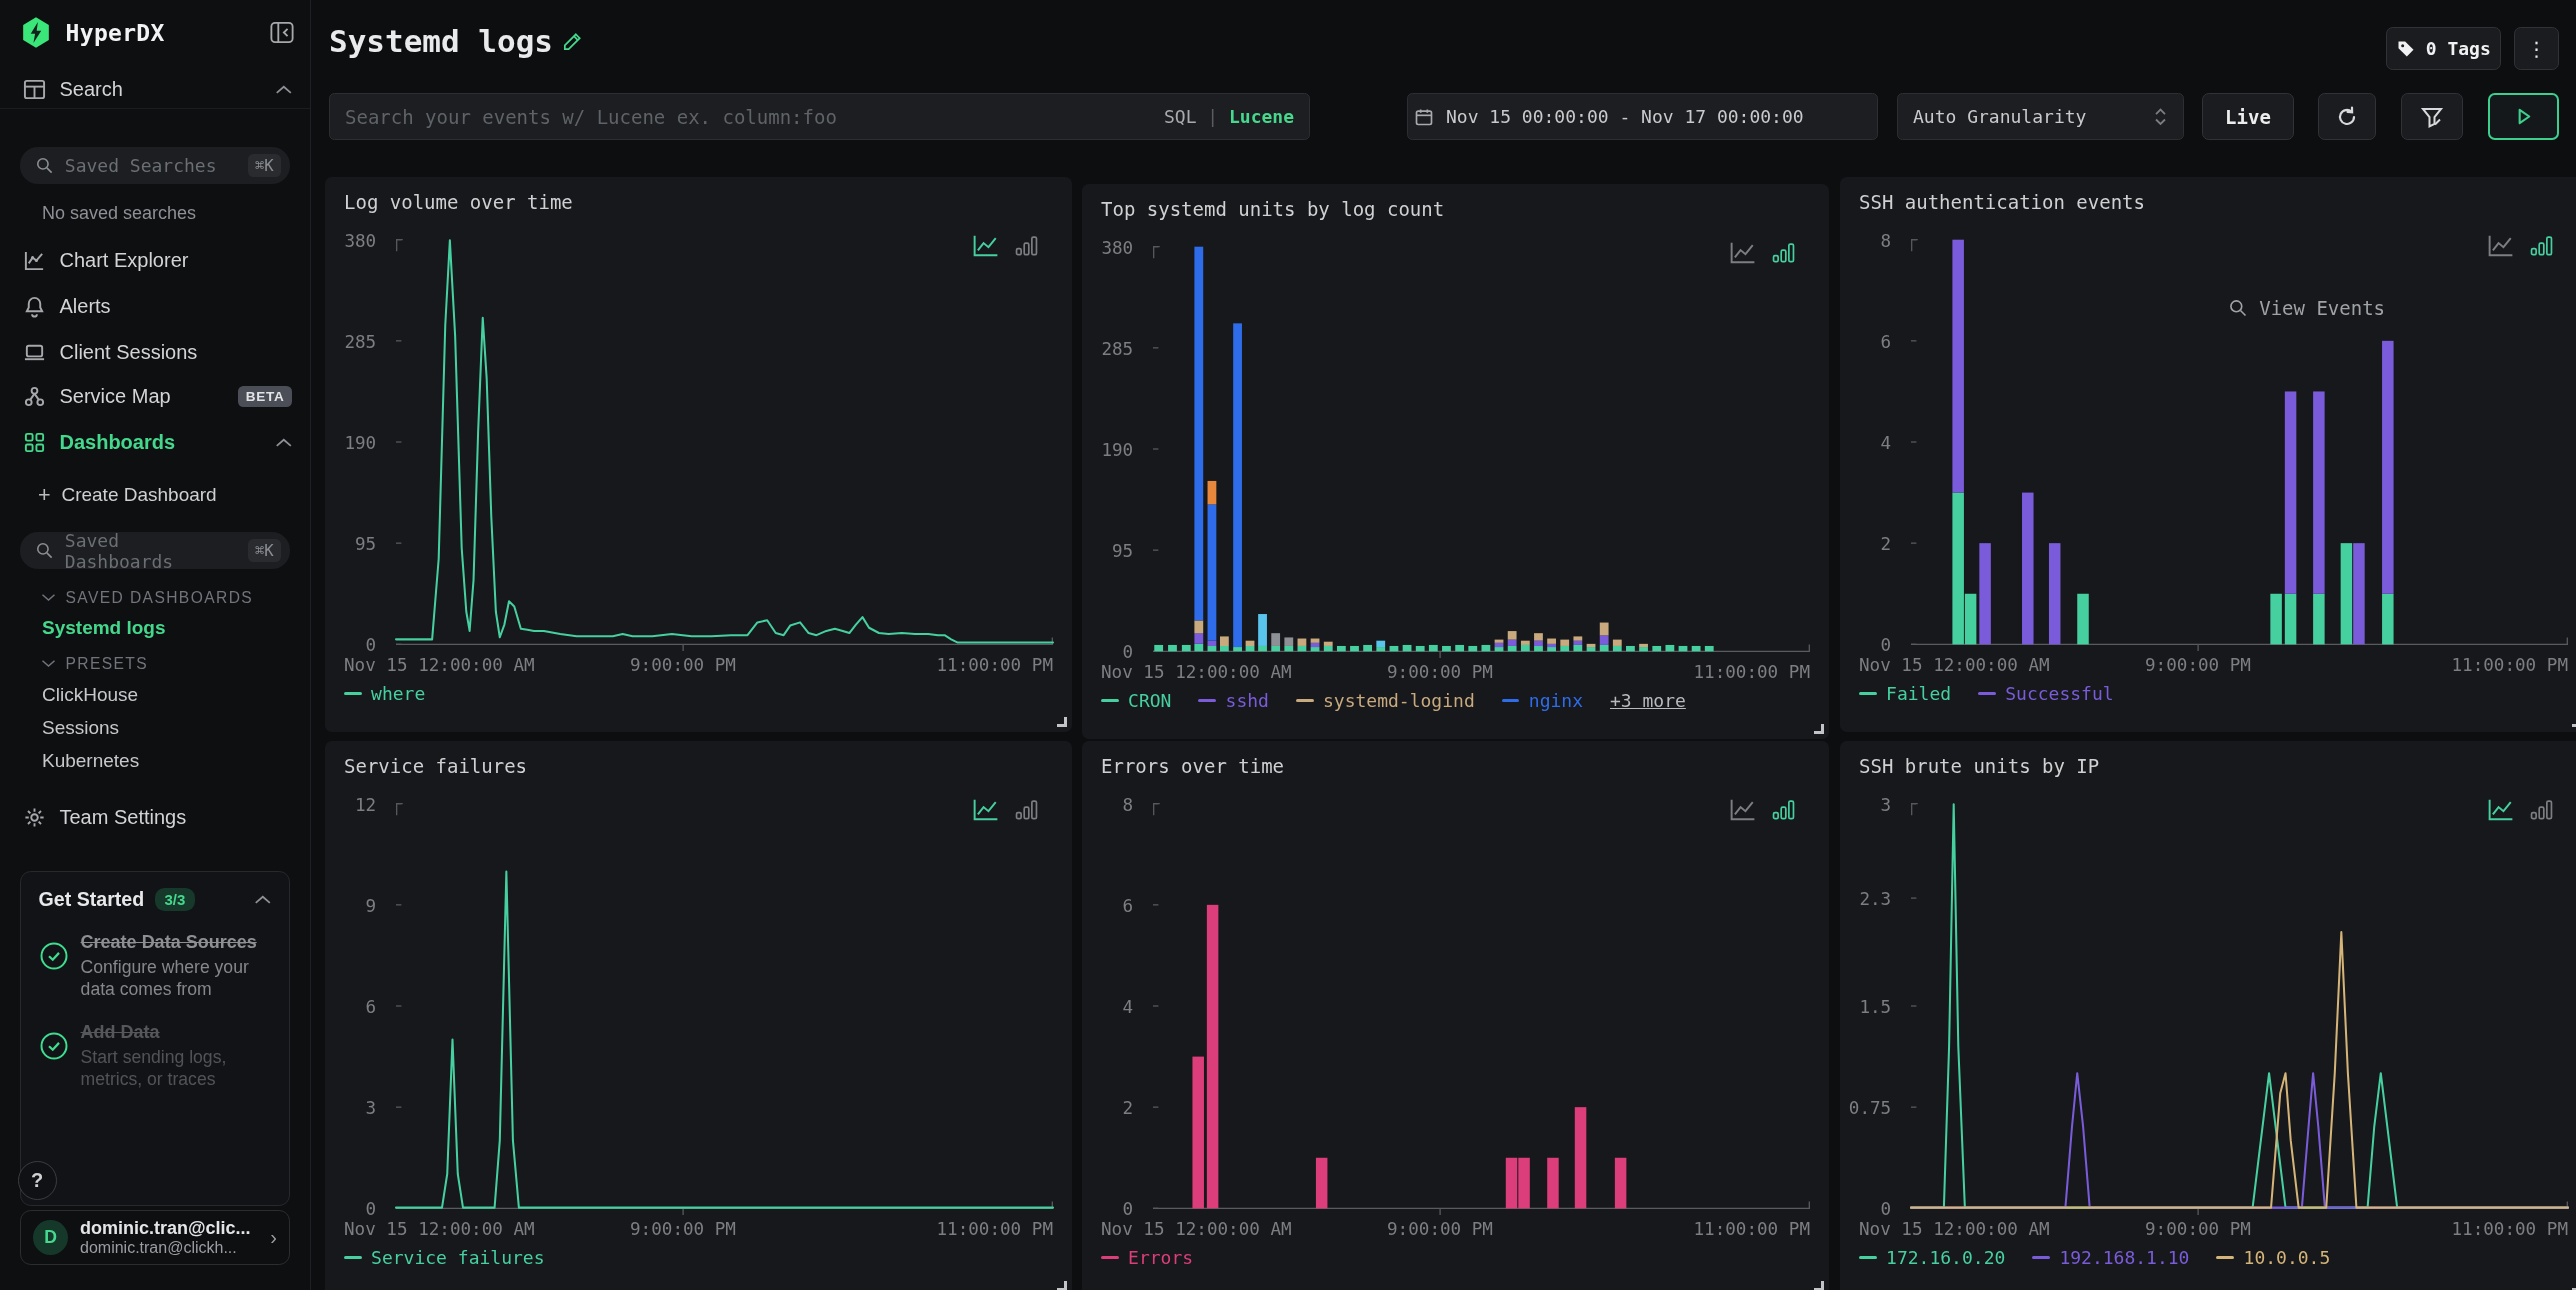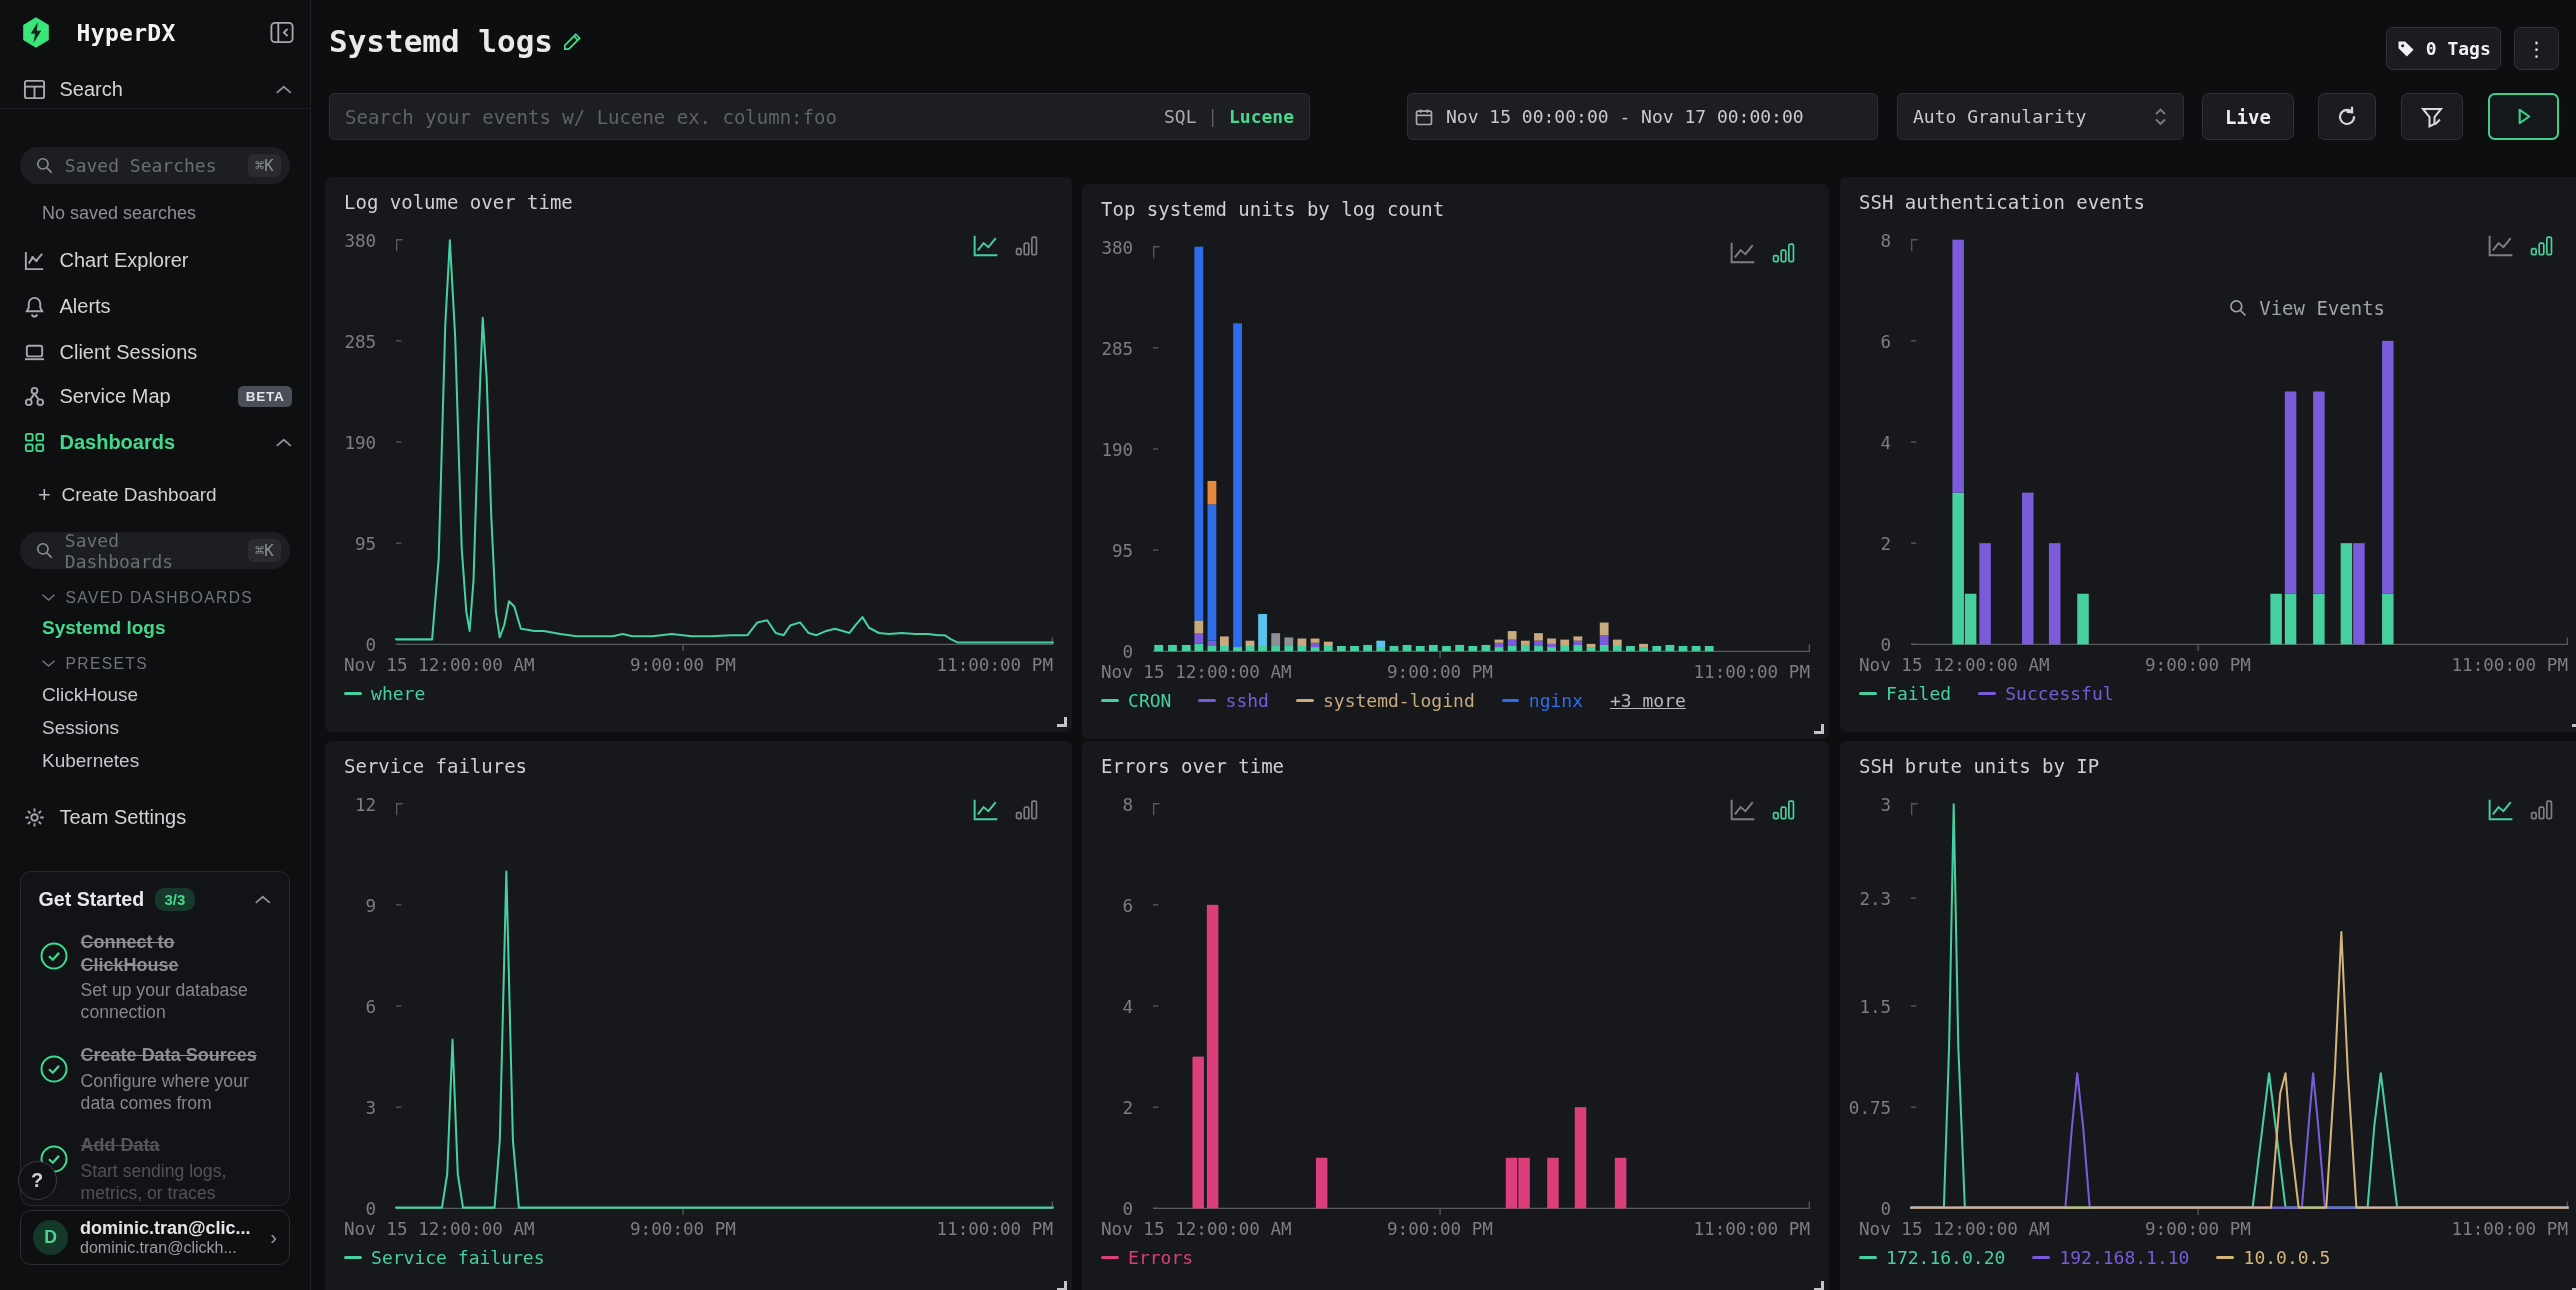--- a/index.html
+++ b/index.html
@@ -5,21 +5,21 @@
   * { margin:0; padding:0; box-sizing:border-box; }
   html,body { width:2576px; height:1291px; }
   body {
     background:#0d0e10; color:#dfe0e2; overflow:hidden; position:relative;
     font-family:"Liberation Sans", sans-serif;
   }
 
   
   #sidebar { position:absolute; left:0; top:0; width:311px; height:1291px;
     background:#0e0f11; border-right:1.4px solid #1e2023; }
-  .logo-row { position:absolute; left:21.6px; top:15px; right:16px; height:35px; display:flex; align-items:center; gap:27px; }
+  .logo-row { position:absolute; left:21.6px; top:15px; right:16px; height:35px; display:flex; align-items:center; gap:16px; }
   .logo-text { font-size:23px; font-weight:bold; color:#f2f3f4; letter-spacing:0.3px; font-family:"DejaVu Sans Mono", monospace; }
   .collapse-btn { margin-left:auto; cursor:pointer; }
   .nav-item { position:absolute; left:0; right:0; height:38px; display:flex; align-items:center; gap:13.5px; padding:0 17.6px 0 23px; cursor:pointer; }
   .nav-item .lbl { font-size:20px; color:#d3d4d6; }
   .nav-item.active .lbl { color:#44d88d; font-weight:bold; }
   .nav-chevron { margin-left:auto; }
   .side-divider { position:absolute; left:0; right:0; top:108px; border-bottom:1.4px solid #1b1d20; }
   .pill-search { position:absolute; left:20px; right:20px; height:37px; background:#1c1e21; border-radius:18px;
     display:flex; align-items:center; gap:10.8px; padding:0 9.5px 0 15px; cursor:text; }
   .pill-search .ph { font-size:18px; color:#6b6e73; font-family:"DejaVu Sans Mono", monospace; flex:1; }
@@ -238,32 +238,20 @@
     <span class="lbl">Team Settings</span>
   </div>
 
   <div class="gs-card">
     <div class="gs-head">
       <span class="gs-title">Get Started</span>
       <span class="gs-badge">3/3</span>
       <svg style="margin-left:auto" width="17.6" height="10.8" viewBox="0 0 20 12">
         <path d="M2 10 L10 3 L18 10" fill="none" stroke="#8e9095" stroke-width="2"></path>
       </svg>
-    </div>
-    <div class="gs-item">
-      <span class="gs-check">
-        <svg width="30" height="30" viewBox="0 0 24 24">
-            <circle cx="12" cy="12" r="10" fill="none" stroke="#3ddc8f" stroke-width="1.6"></circle>
-            <path d="M8 12.2 L11 15 L16 9.5" fill="none" stroke="#3ddc8f" stroke-width="1.8"></path>
-          </svg>
-      </span>
-      <span>
-        <div class="gs-item-title">Connect to ClickHouse</div>
-        <div class="gs-item-desc">Set up your database connection</div>
-      </span>
     </div>
     <div class="gs-item">
       <span class="gs-check">
         <svg width="30" height="30" viewBox="0 0 24 24">
             <circle cx="12" cy="12" r="10" fill="none" stroke="#3ddc8f" stroke-width="1.6"></circle>
             <path d="M8 12.2 L11 15 L16 9.5" fill="none" stroke="#3ddc8f" stroke-width="1.8"></path>
           </svg>
       </span>
       <span>
         <div class="gs-item-title">Create Data Sources</div>

